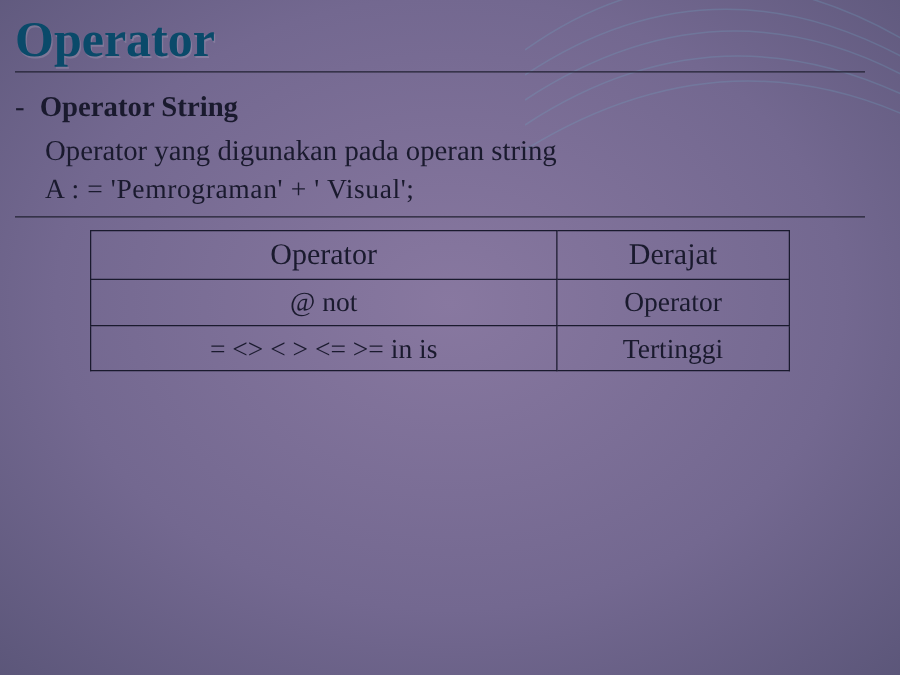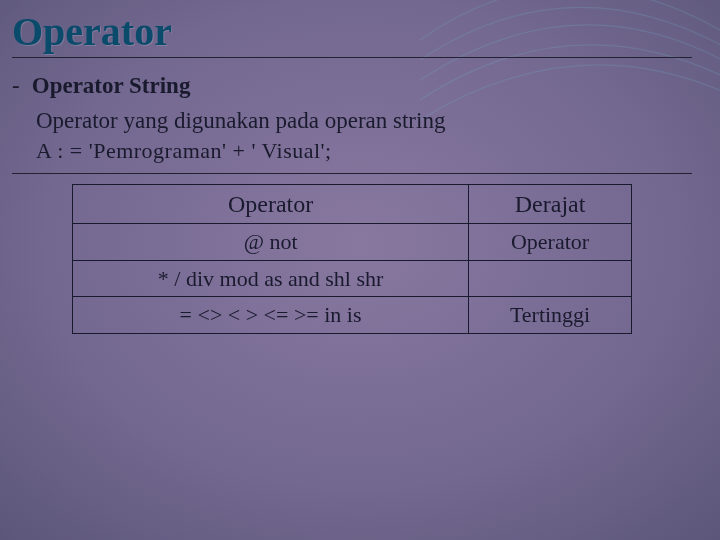--- a/index.html
+++ b/index.html
@@ -111,24 +111,20 @@
       <tbody>
           <tr>
         <th>Operator</th>
         <th>Derajat</th>
       </tr>
       <tr>
         <td>@ not</td>
         <td>Operator</td>
       </tr>
       <tr>
-        <td>* / div mod as and shl shr</td>
-        <td></td>
-      </tr>
-      <tr>
         <td>= &lt;&gt; &lt; &gt; &lt;= &gt;= in is</td>
         <td>Tertinggi</td>
       </tr>
     </tbody>
       </table>
 
   </div>
 </div>
 
 </body></html>

